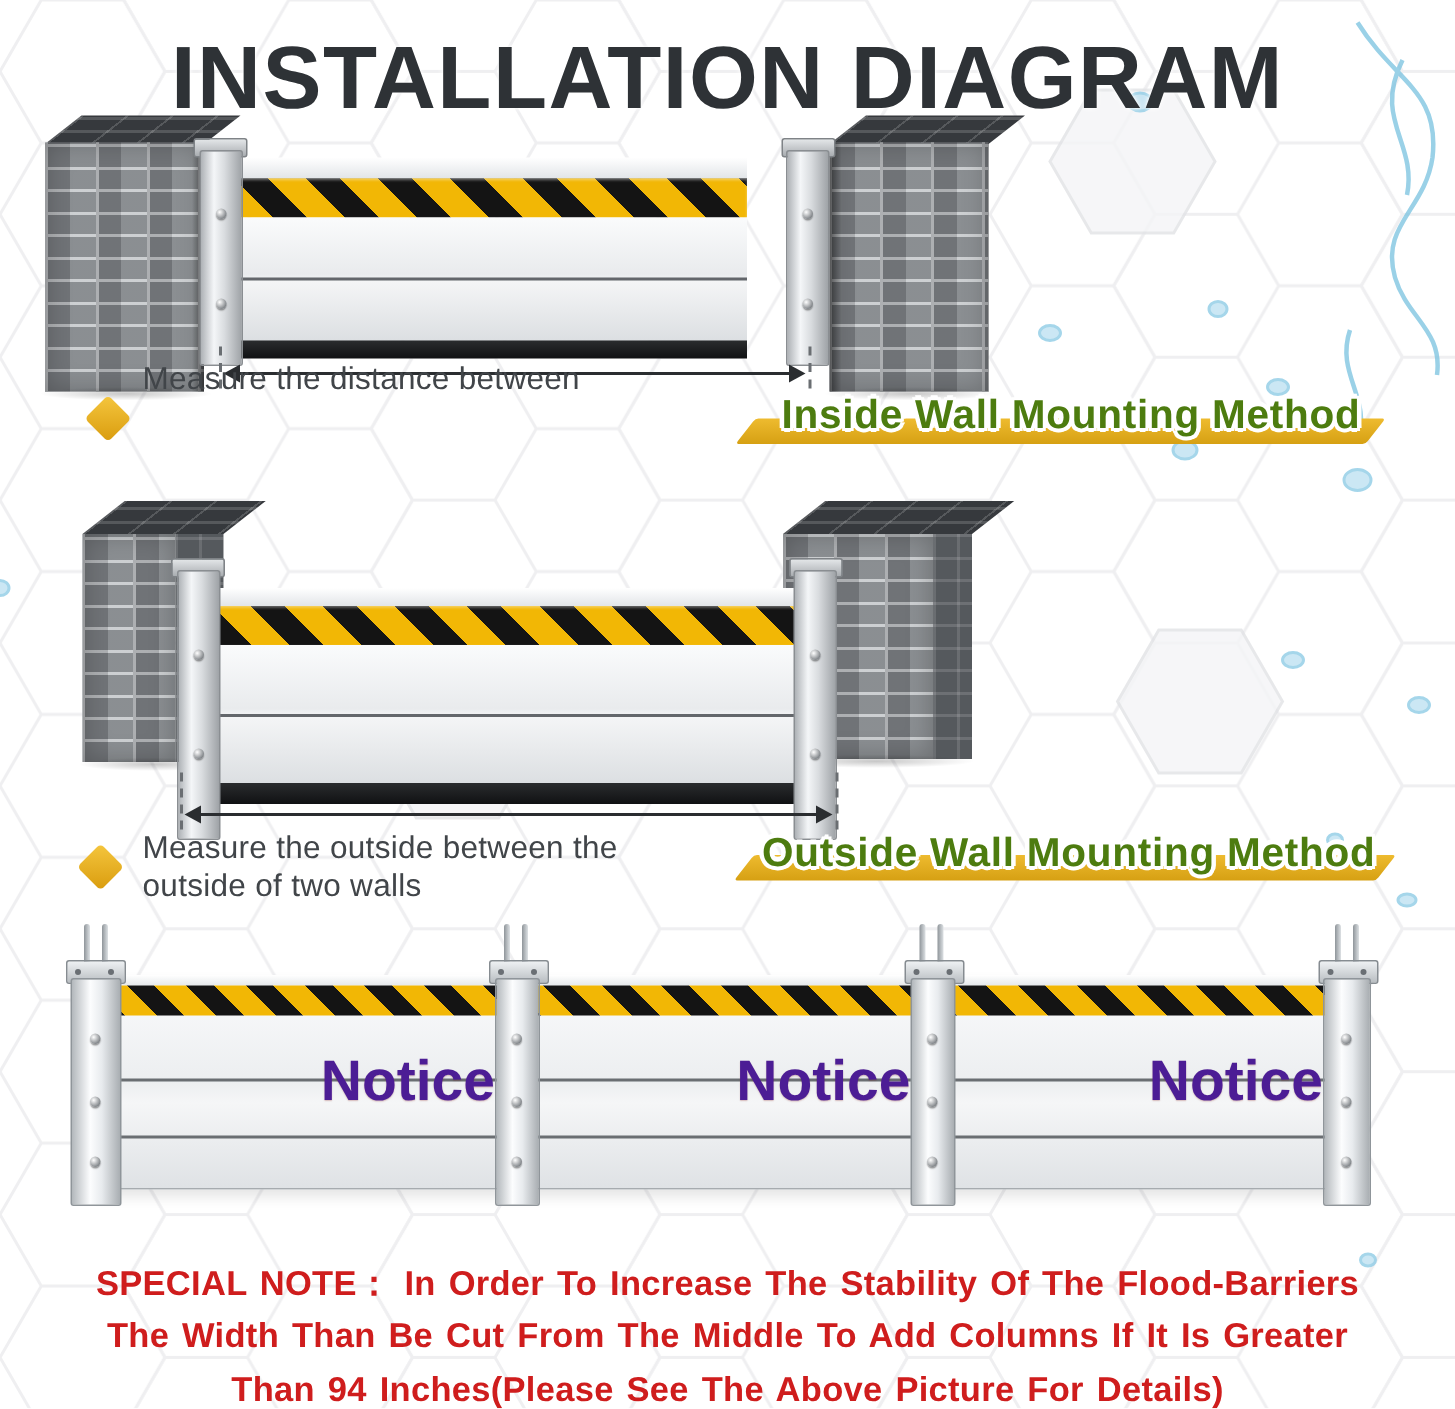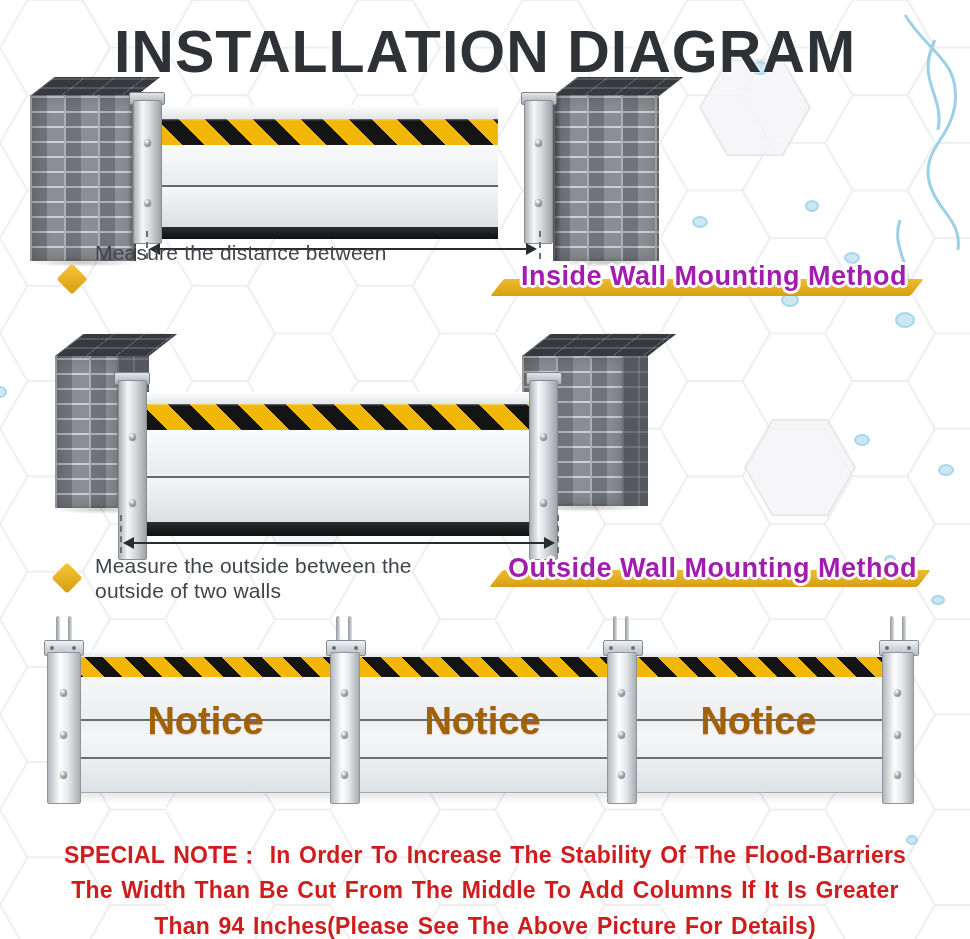--- a/index.html
+++ b/index.html
@@ -62,37 +62,37 @@
   .ah-l{position:absolute;left:0;top:0;width:0;height:0;border:6px solid transparent;border-right:11px solid #2a2d30;border-left:0;}
   .ah-r{position:absolute;right:0;top:0;width:0;height:0;border:6px solid transparent;border-left:11px solid #2a2d30;border-right:0;}
 
   
   .diamond{width:22px;height:22px;background:linear-gradient(135deg,#f5c63e,#d99c0e);
            transform:rotate(45deg);border-radius:3px;}
   .mtext{font-size:21px;line-height:25px;color:#414549;letter-spacing:.2px;}
 
   
   .bannerbar{background:linear-gradient(180deg,#eebb2f,#d6a013);transform:skewX(-38deg);border-radius:2px;}
-  .bannertext{font-weight:800;font-size:27px;color:#a21caf;white-space:nowrap;letter-spacing:.5px;
+  .bannertext{font-weight:800;font-size:27px;color:#4d7c0f;white-space:nowrap;letter-spacing:.5px;
     text-shadow:-2px -2px 0 #fff,2px -2px 0 #fff,-2px 2px 0 #fff,2px 2px 0 #fff,
                  -3px 0 0 #fff,3px 0 0 #fff,0 -3px 0 #fff,0 3px 0 #fff;}
 
   
   .btrack{background:linear-gradient(180deg,#fbfcfd 0%,#eceef0 50%,#f5f6f7 60%,#dfe2e5 100%);
           border:1px solid #a6abaf;border-top:none;box-shadow:0 5px 8px rgba(0,0,0,.10);}
   .btrack .bcap{position:absolute;left:0;top:0;width:100%;height:7px;background:linear-gradient(180deg,#ffffff,#e6e9eb);}
   .btrack .bhaz{position:absolute;left:0;top:7px;width:100%;height:20px;
                 background:repeating-linear-gradient(45deg,#141414 0 13px,#f2b705 13px 28px);}
   .bline{position:absolute;left:0;width:100%;height:2px;background:#4a4e52;opacity:.8;}
   .post{background:linear-gradient(90deg,#b3b8bc 0%,#fcfdfe 38%,#e8ebee 62%,#a9aeb2 100%);
         border:1px solid #8f959a;border-radius:2px;}
   .postcap{background:linear-gradient(180deg,#eef1f3,#b9bec2);border:1px solid #868c91;border-radius:2px;}
   .bolt{position:absolute;width:4px;height:4px;border-radius:50%;background:#6a6f74;}
   .pin{position:absolute;width:4px;background:linear-gradient(90deg,#8f959a,#dde1e4);border-radius:2px 2px 0 0;}
-  .notice{position:absolute;text-align:center;font-size:38px;font-weight:700;color:#a16207;
+  .notice{position:absolute;text-align:right;font-size:38px;font-weight:700;color:#4c1d95;
           text-shadow:0 1px 1px rgba(120,0,0,.25);}
 
   
   .snote{position:absolute;left:0;width:100%;text-align:center;font-size:23px;font-weight:700;
          color:#cf1d1d;letter-spacing:.2px;word-spacing:2px;}
 </style>
 </head>
 <body>
 
 <div class="page">

